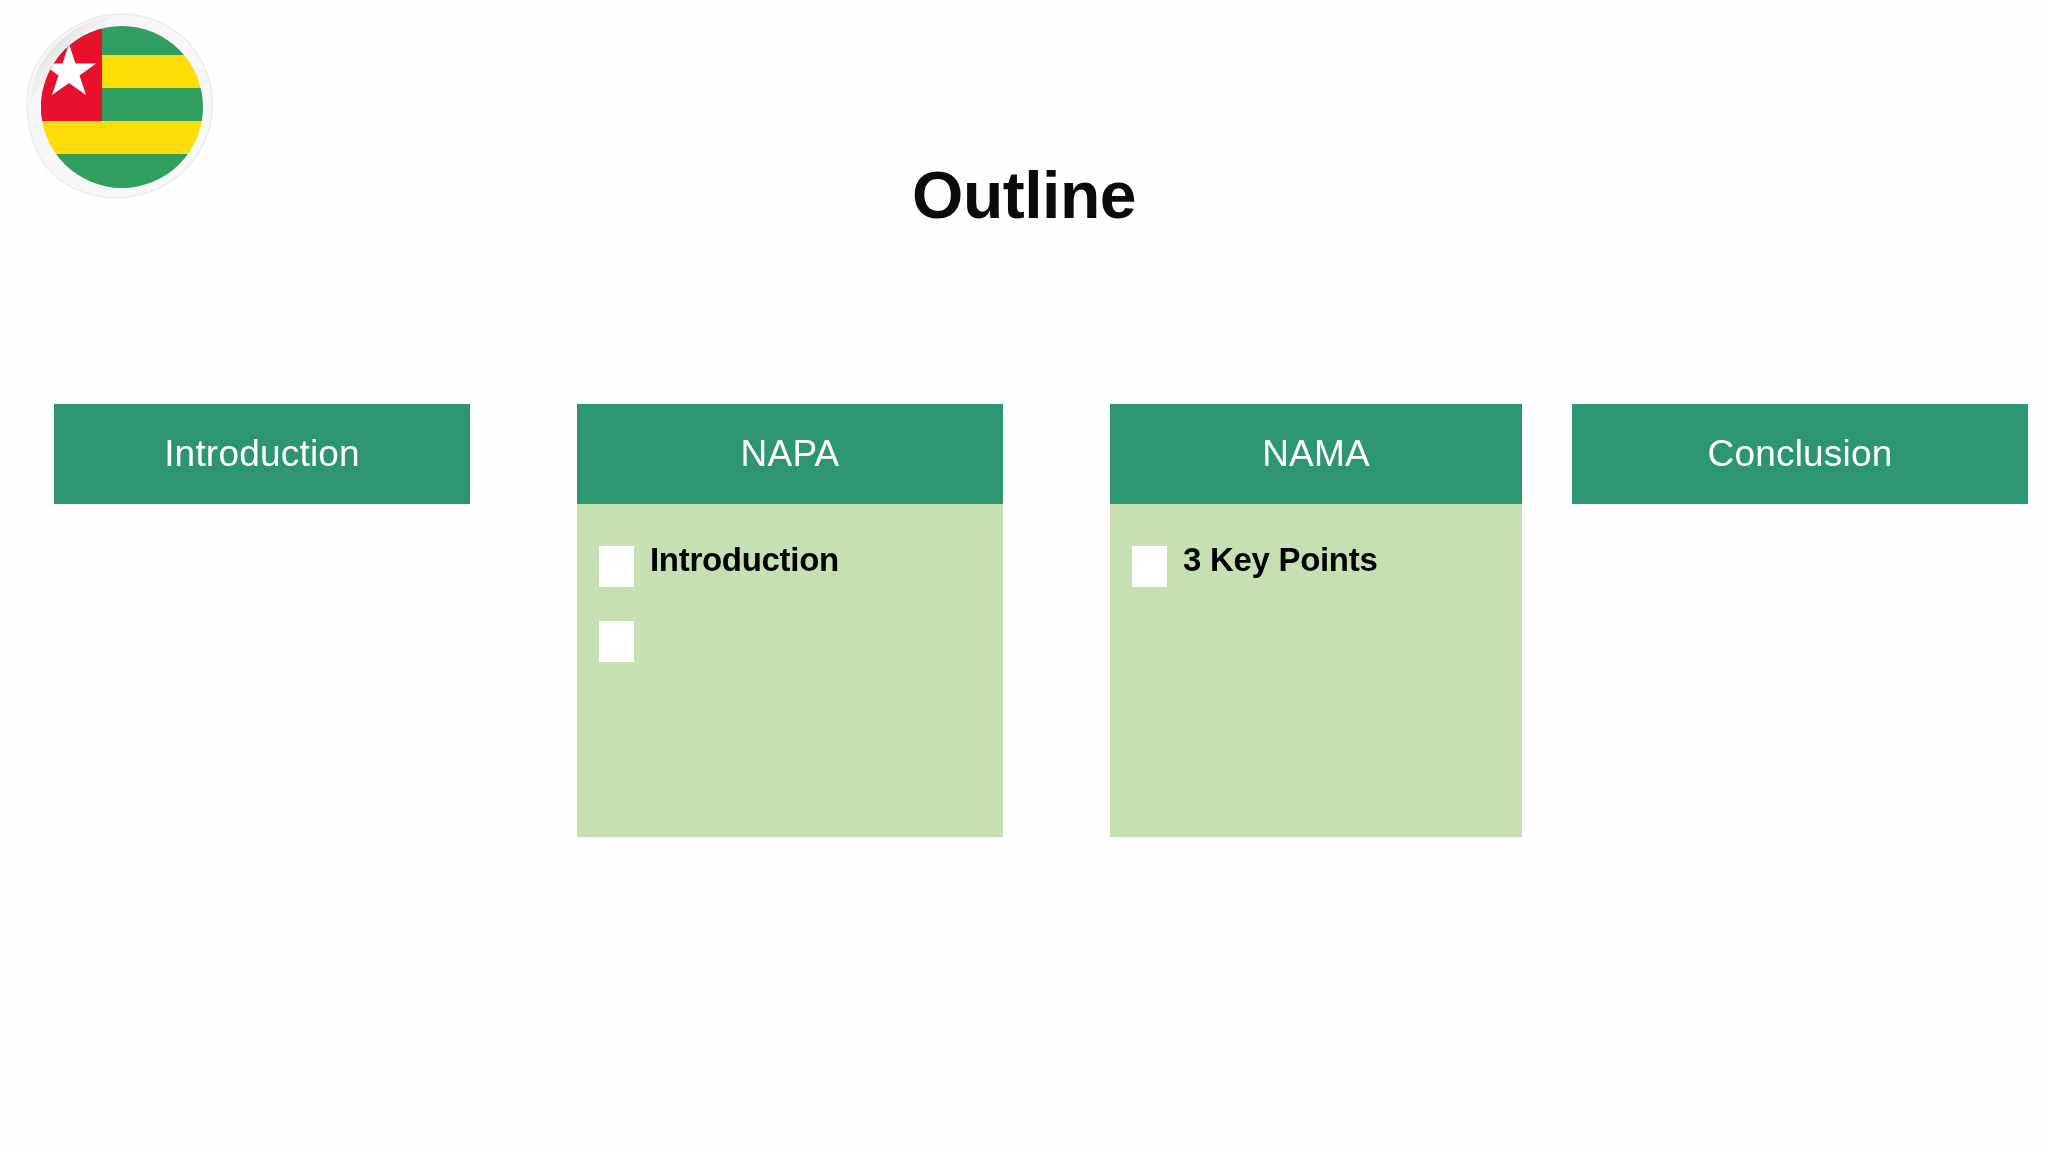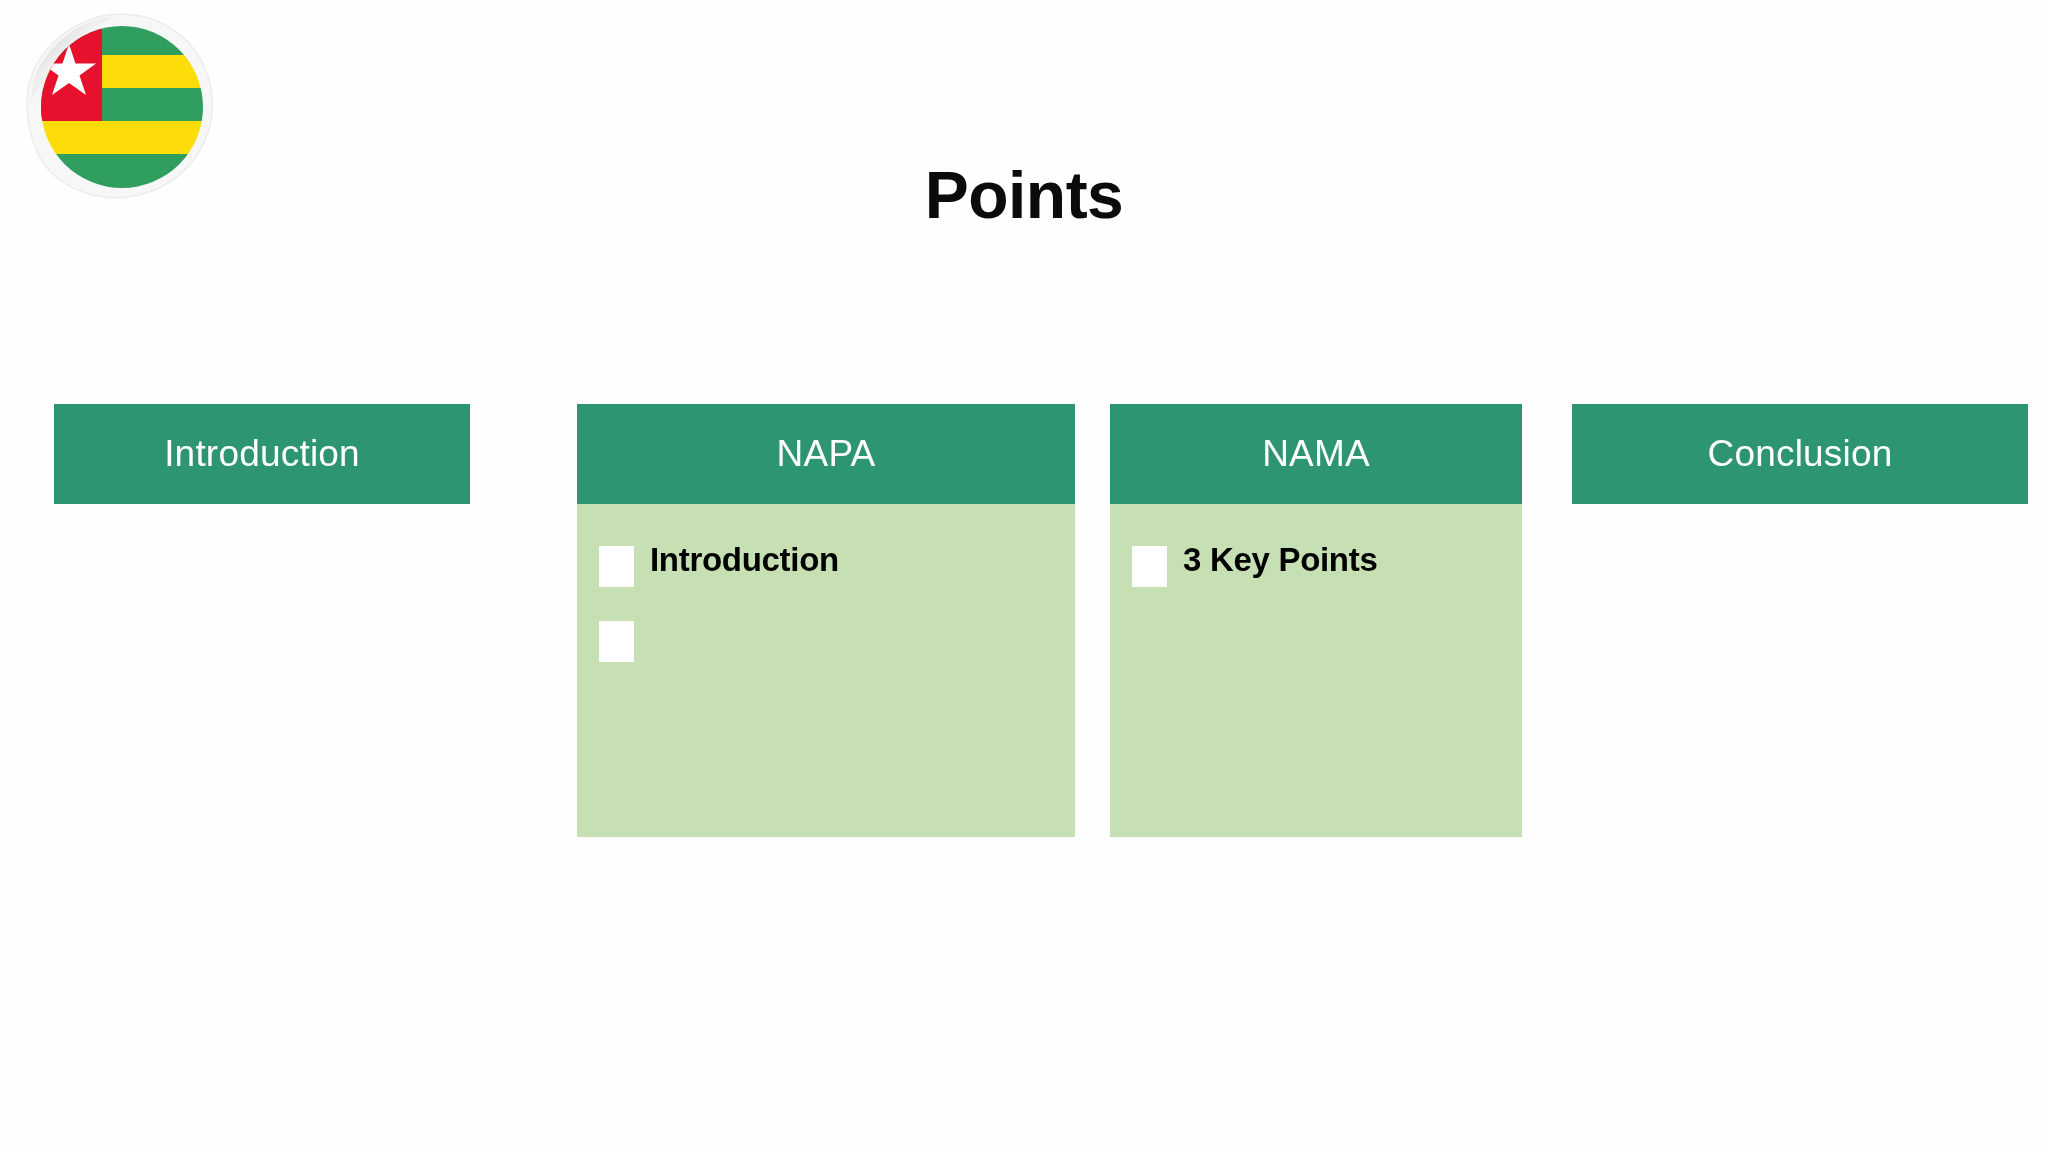--- a/index.html
+++ b/index.html
@@ -103,21 +103,21 @@
     font-size: 33px;
     font-weight: bold;
     color: #000000;
     line-height: 1.1;
     font-family: "Liberation Sans", sans-serif;
     letter-spacing: -0.3px;
   }
 
   
   #col-0 { left: 54px;   width: 416px; }
-  #col-1 { left: 577px;  width: 498px; }
+  #col-1 { left: 577px;  width: 426px; }
   #col-2 { left: 1110px; width: 412px; text-align: center; }
   #col-3 { left: 1572px; width: 456px; }
 
   #col-1 .col-body { height: 333px; }
   #col-2 .col-body { height: 333px; }
 </style>
 </head>
 <body>
 
 <div class="slide">
@@ -164,21 +164,21 @@
           <rect x="14" y="14" width="66" height="99" fill="#e8112d"></rect>
 
           <polygon fill="#ffffff" points="47,36 53.5,55.5 74,55.5 57.5,67.5 64,87 47,75 30,87 36.5,67.5 20,55.5 40.5,55.5"></polygon>
         </g>
 
         <path d="M100 6 C 60 6, 30 22, 14 56 L 8 96 C 20 70, 52 22, 100 6 Z" fill="url(#peelShade)"></path>
       </g>
     </svg>
   </div>
 
-  <div class="page-title">Points</div>
+  <div class="page-title">Outline</div>
 
   <div class="columns">
 
     <div class="column" id="col-0">
       <div class="col-header">Introduction</div>
 
     </div>
 
     <div class="column" id="col-1">
       <div class="col-header">NAPA</div>

